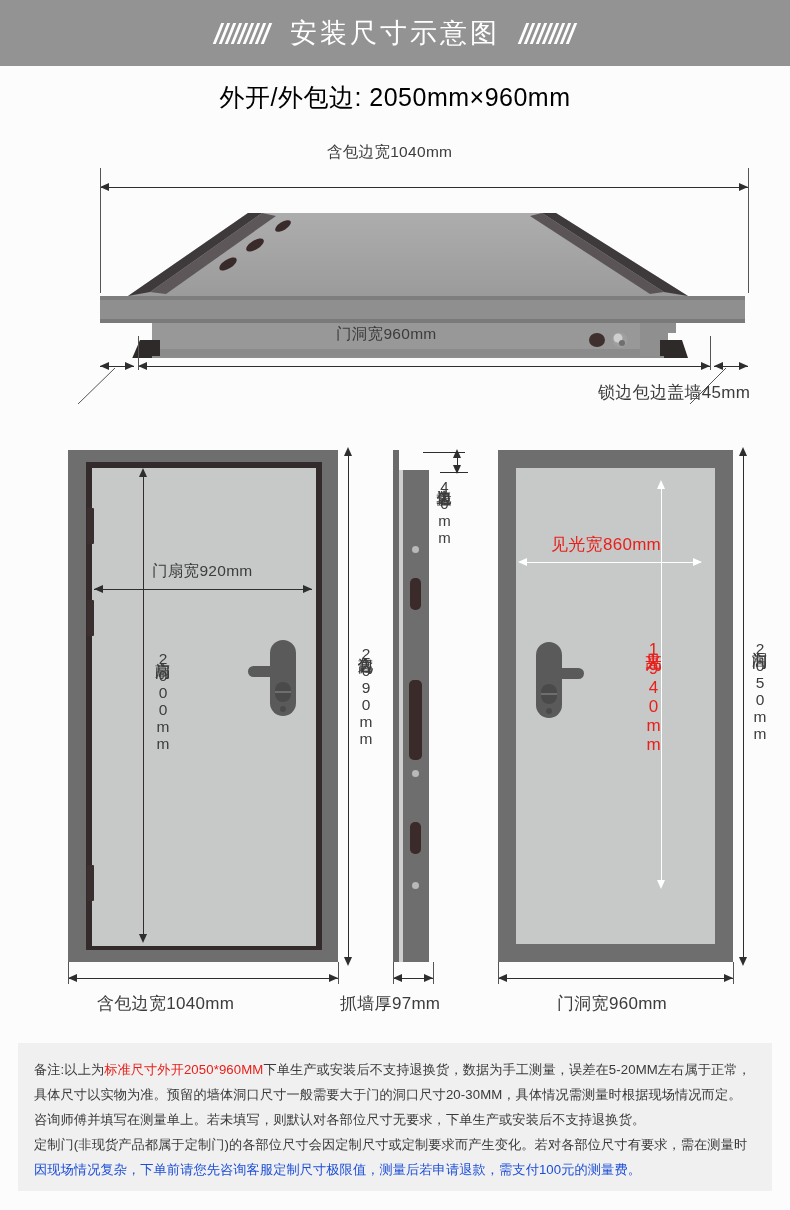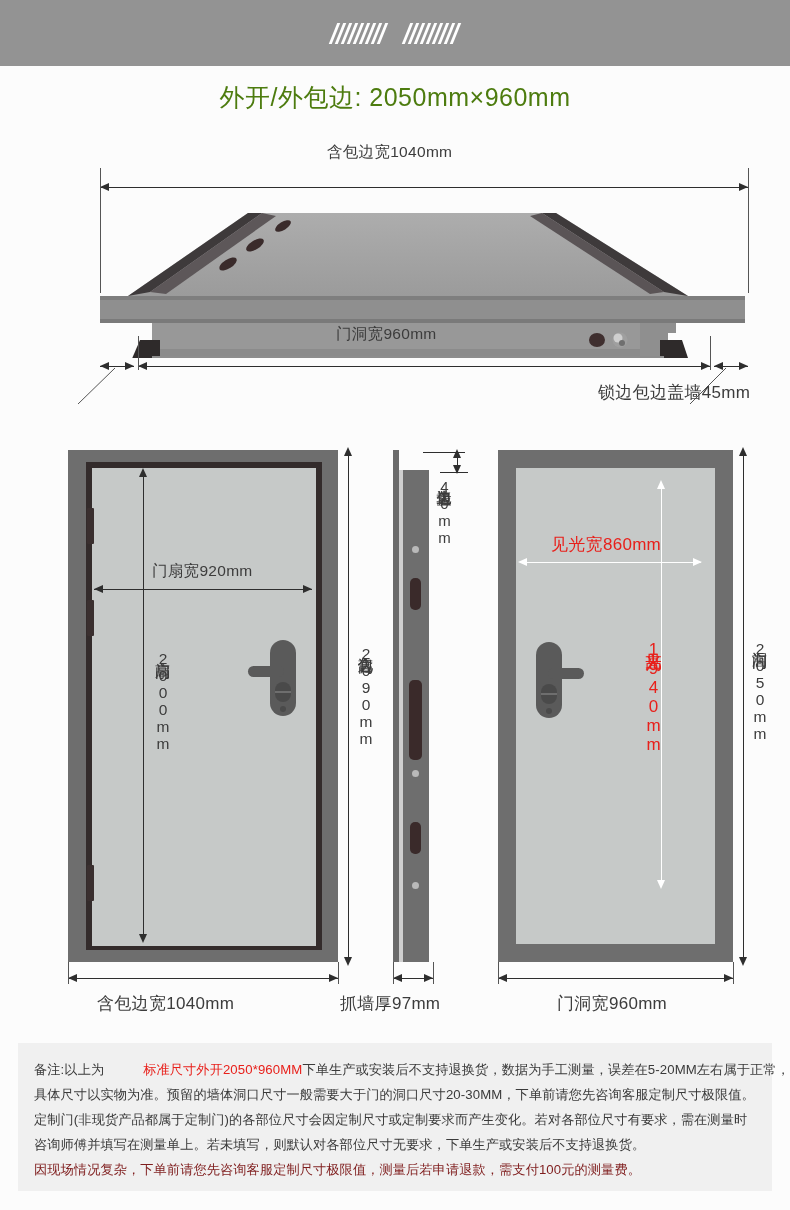--- a/index.html
+++ b/index.html
@@ -27,21 +27,21 @@
   }
   .header-title{
     color:#ffffff;font-size:27px;letter-spacing:3px;font-weight:400;
     white-space:nowrap;
   }
 
   
   .subtitle{
     position:absolute;left:0;top:66px;width:790px;height:62px;
     display:flex;align-items:center;justify-content:center;
-    color:#4d7c0f;font-size:25px;letter-spacing:.5px;white-space:nowrap;
+    color:#000000;font-size:25px;letter-spacing:.5px;white-space:nowrap;
   }
 
   
   .dimtxt{
     position:absolute;color:#3c3c3c;font-size:15.5px;white-space:nowrap;
     letter-spacing:.3px;
   }
   .dimtxt.red{color:#e8201b;}
   .vtxt{
     writing-mode:vertical-rl;text-orientation:upright;
@@ -94,41 +94,42 @@
   
   .notes{
     position:absolute;left:18px;top:1043px;width:754px;height:148px;
     background:#f0f0f0;
     padding:14px 16px 10px 16px;box-sizing:border-box;
   }
   .note-line{
     color:#3a3a3a;font-size:13.2px;line-height:25px;white-space:nowrap;
     letter-spacing:.1px;
   }
-  .note-line .em{color:#e8201b;margin-left:39px;}
-  .note-line.red{color:#7f1d1d;}
+  .note-line .em{color:#e8201b;}
+  .note-line.red{color:#1d4ed8;}
 </style>
 </head>
 <body>
 
 <div id="page">
 
   <div class="header">
     <div class="header-inner">
       <span class="hatch">
         <i></i>
           <i></i>
           <i></i>
           <i></i>
           <i></i>
           <i></i>
           <i></i>
           <i></i>
           <i></i>
       </span>
+      <span class="header-title">安装尺寸示意图</span>
       <span class="hatch">
         <i></i>
           <i></i>
           <i></i>
           <i></i>
           <i></i>
           <i></i>
           <i></i>
           <i></i>
           <i></i>
@@ -324,19 +325,19 @@
 
   <div class="hline" style="left:498px;top:978px;width:235px;"></div>
   <div class="ar l" style="left:498px;top:974px;"></div>
   <div class="ar r" style="left:724px;top:974px;"></div>
   <div class="ext" style="left:498px;top:962px;height:22px;"></div>
   <div class="ext" style="left:733px;top:962px;height:22px;"></div>
   <div class="dimtxt" style="left:557px;top:992px;font-size:17px;">门洞宽960mm</div>
 
   <div class="notes">
     <div class="note-line"><span>备注:以上为</span><span class="em">标准尺寸外开2050*960MM</span><span>下单生产或安装后不支持退换货，数据为手工测量，误差在5-20MM左右属于正常，</span></div>
-    <div class="note-line">具体尺寸以实物为准。预留的墙体洞口尺寸一般需要大于门的洞口尺寸20-30MM，下单前请您先咨询客服定制尺寸极限值。</div>
+    <div class="note-line">具体尺寸以实物为准。预留的墙体洞口尺寸一般需要大于门的洞口尺寸20-30MM，具体情况需测量时根据现场情况而定。</div>
+    <div class="note-line">咨询师傅并填写在测量单上。若未填写，则默认对各部位尺寸无要求，下单生产或安装后不支持退换货。</div>
     <div class="note-line">定制门(非现货产品都属于定制门)的各部位尺寸会因定制尺寸或定制要求而产生变化。若对各部位尺寸有要求，需在测量时</div>
-    <div class="note-line">咨询师傅并填写在测量单上。若未填写，则默认对各部位尺寸无要求，下单生产或安装后不支持退换货。</div>
     <div class="note-line red">因现场情况复杂，下单前请您先咨询客服定制尺寸极限值，测量后若申请退款，需支付100元的测量费。</div>
   </div>
 
 </div>
 
 </body></html>

